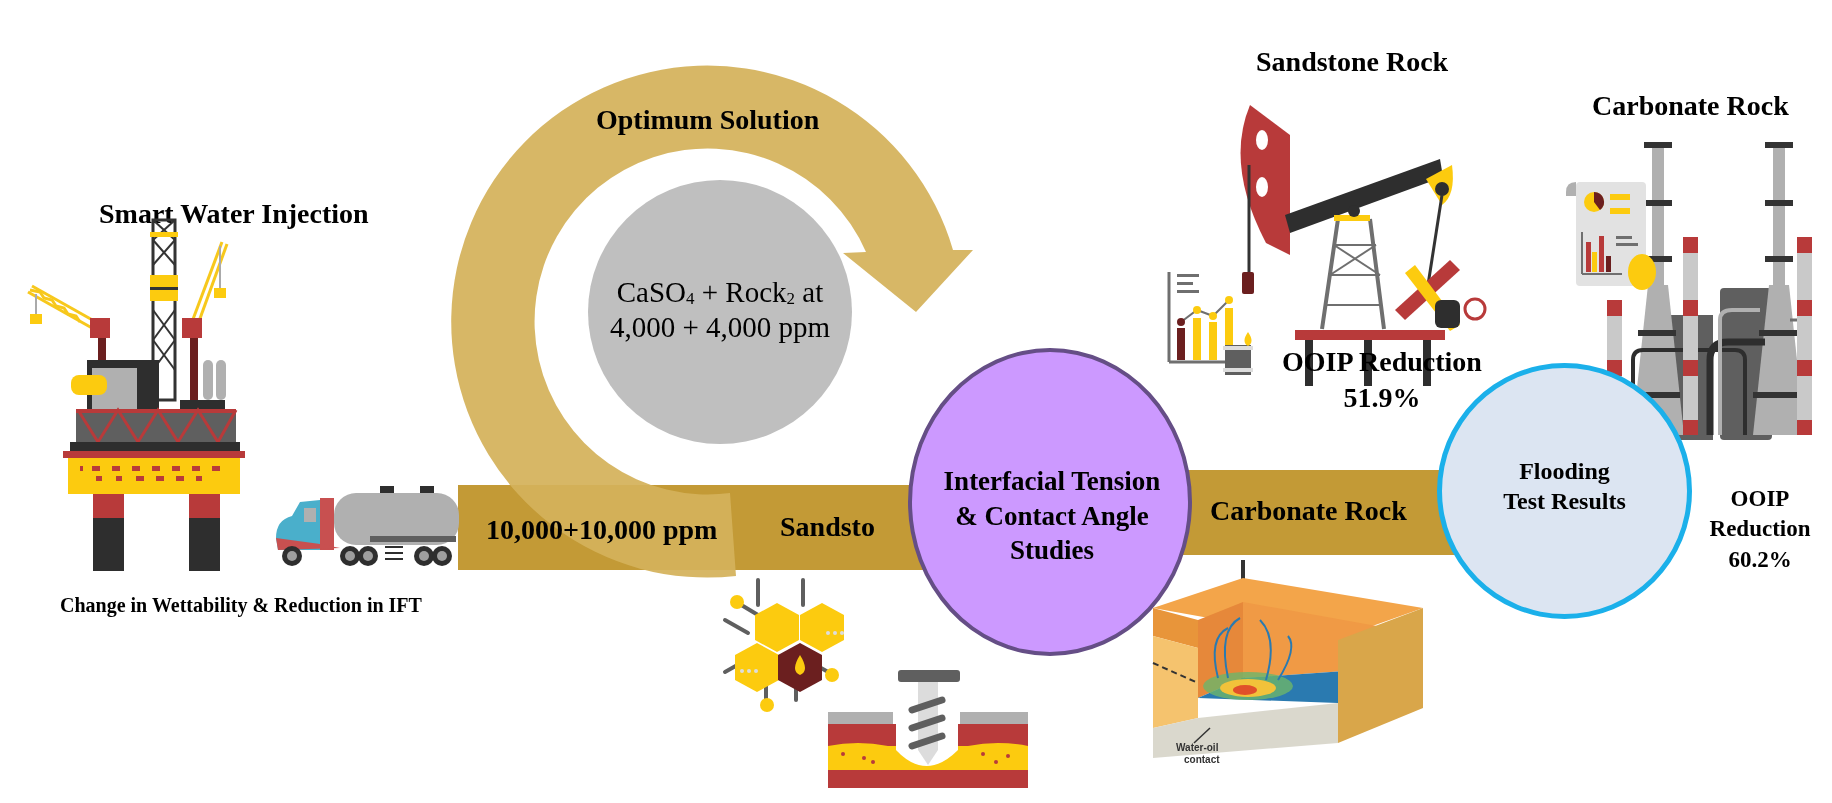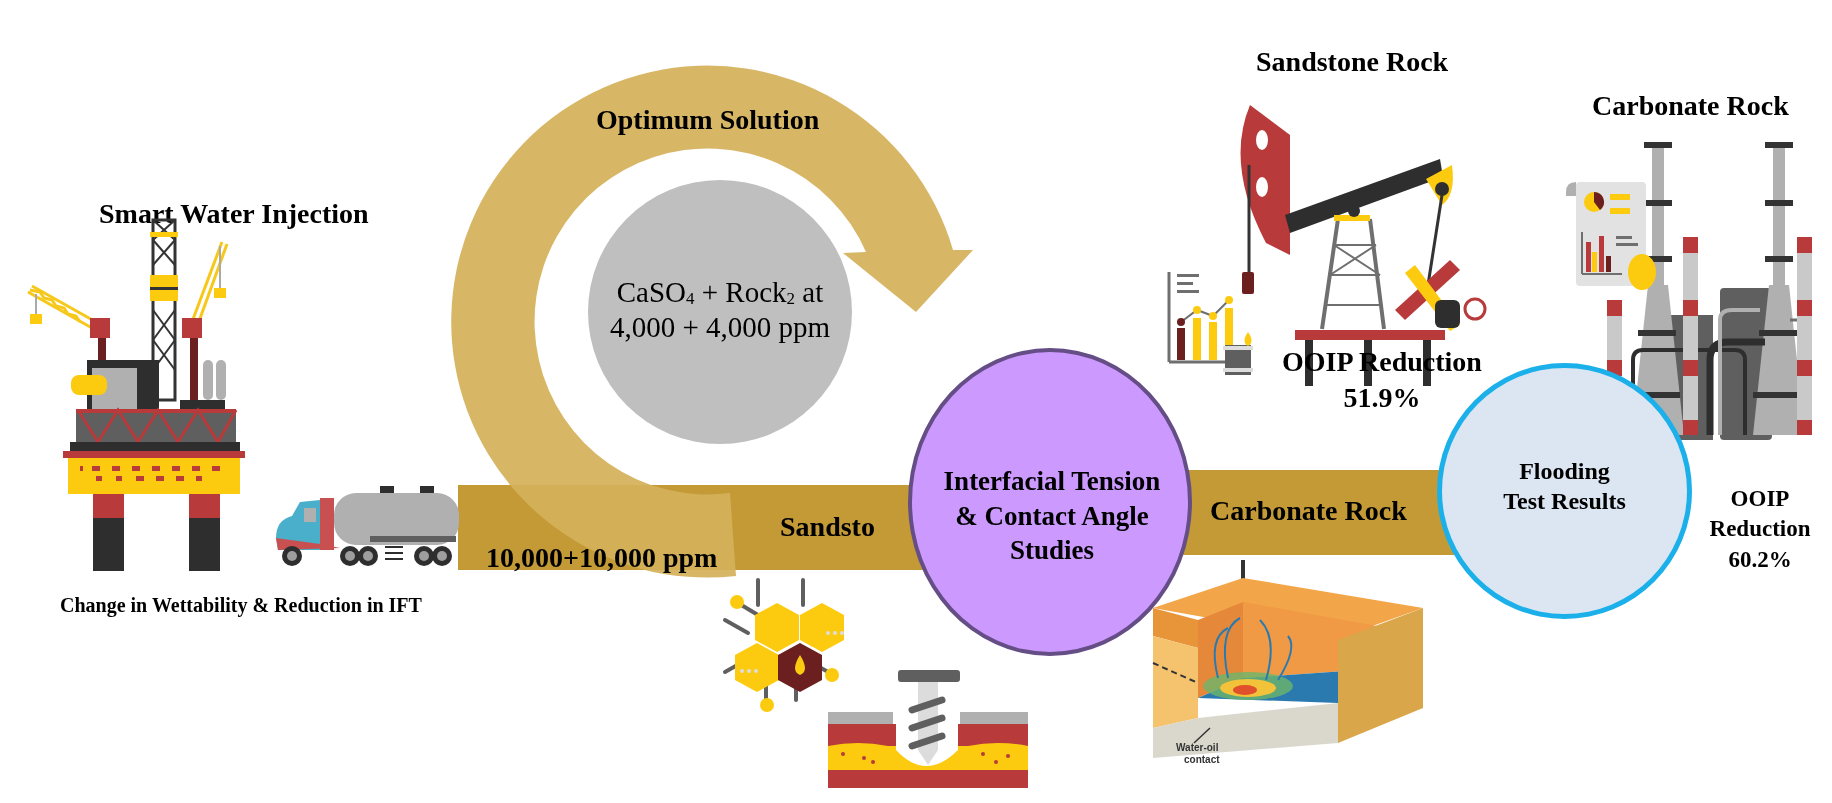--- a/index.html
+++ b/index.html
@@ -132,21 +132,21 @@
   </g>
   <g fill="#2E2E2E">
       <rect x="115" y="68" width="18" height="2"></rect>
       <rect x="115" y="74" width="18" height="2"></rect>
       <rect x="115" y="80" width="18" height="2"></rect>
     </g>
 </svg>
 
 <div class="abs" style="left:60px; top:595px; font-size:20px; white-space:nowrap; line-height:1;font-weight:bold;">Change in Wettability &amp; Reduction in IFT</div>
 
-<div class="abs band-text" style="left:486px; top:544px;">10,000+10,000 ppm</div>
+<div class="abs band-text" style="left:486px; top:516px;">10,000+10,000 ppm</div>
 <div class="abs band-text" style="left:780px; top:513px;">Sandsto</div>
 <div class="abs band-text" style="left:1210px; top:497px;">Carbonate Rock</div>
 
 <div class="abs" style="left:908px; top:348px; width:284px; height:308px; border-radius:50%; background:#CC99FF; border:4px solid #654E86; box-sizing:border-box;"></div>
 <div class="abs center-text" style="left:908px; top:464px; width:288px; font-size:27px; line-height:1.28;">
   <div>Interfacial Tension</div>
   <div>&amp; Contact Angle</div>
   <div>Studies</div>
 </div>
 

